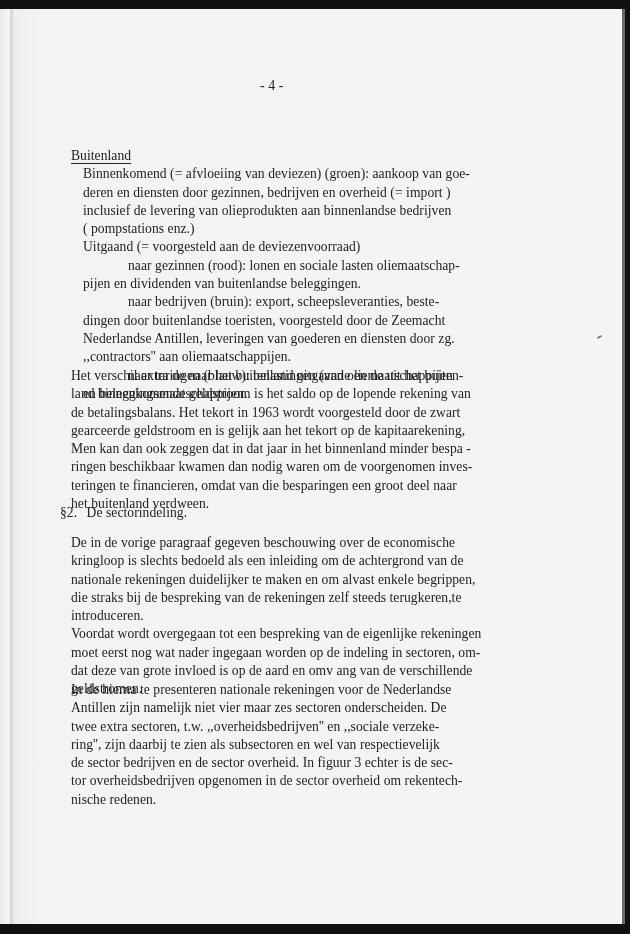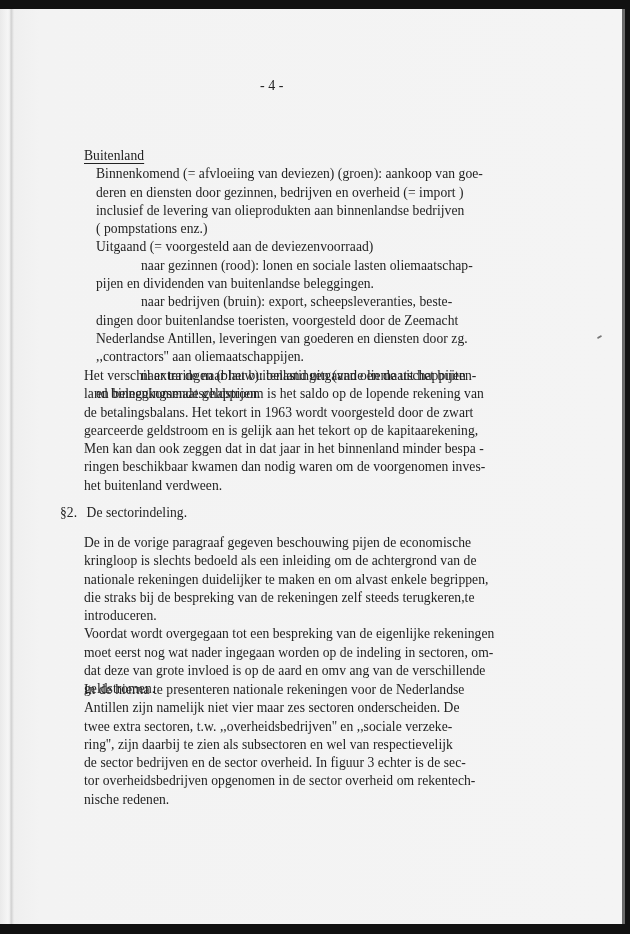--- a/index.html
+++ b/index.html
@@ -23,21 +23,21 @@
       position: absolute;
       color: #222;
       font-size: 13.6px;
       line-height: 18.3px;
       white-space: nowrap;
       letter-spacing: 0.05px;
     }
     .pagenum { left: 260px; top: 68px; font-size: 14px; }
     .heading { font-weight: normal; }
     .underline { text-decoration: underline; text-underline-offset: 3px; }
-    .block { position: absolute; left: 84px; }
+    .block { position: absolute; left: 71px; }
     .line { display: block; height: 18.3px; white-space: nowrap; }
     .ind1 { padding-left: 12px; }
     .ind2 { padding-left: 57px; }
   </style>
 </head>
 <body>
 
 <div class="page">
   <div class="speck" style="left:597px; top:327px;"></div>
 
@@ -60,30 +60,31 @@
     <span class="line ind1">en beleggingsmaatschappijen.</span>
   </div>
 
   <div class="text block" style="top:358px;">
     <span class="line">Het verschil extra de naar het buitenland uitgaande en de uit het buiten-</span>
     <span class="line">land binnenkomende geldstroom is het saldo op de lopende rekening van</span>
     <span class="line">de betalingsbalans.  Het tekort in 1963 wordt voorgesteld door de zwart</span>
     <span class="line">gearceerde geldstroom en is gelijk aan het tekort op de kapitaarekening,</span>
     <span class="line">Men kan dan ook zeggen dat in dat jaar in het binnenland minder bespa -</span>
     <span class="line">ringen beschikbaar kwamen dan nodig waren om de voorgenomen inves-</span>
+    <span class="line">teringen te financieren,  omdat van die besparingen een groot deel   naar</span>
     <span class="line">het buitenland verdween.</span>
   </div>
 
   <div class="text" style="left:60px; top:495px;">
     <span>§2.</span>
     <span style="margin-left:6px;">De sectorindeling.</span>
   </div>
 
   <div class="text block" style="top:525px;">
-    <span class="line">De in de vorige paragraaf gegeven beschouwing pijen de    economische</span>
+    <span class="line">De in de vorige paragraaf gegeven beschouwing over de    economische</span>
     <span class="line">kringloop is slechts bedoeld als een inleiding om de achtergrond van de</span>
     <span class="line">nationale rekeningen duidelijker te maken en om alvast enkele begrippen,</span>
     <span class="line">die straks bij de bespreking van de rekeningen zelf steeds terugkeren,te</span>
     <span class="line">introduceren.</span>
     <span class="line">Voordat wordt overgegaan tot een bespreking van de eigenlijke rekeningen</span>
     <span class="line">moet eerst nog wat nader ingegaan worden op de indeling in sectoren, om-</span>
     <span class="line">dat deze van grote invloed is op de aard en omv ang van de verschillende</span>
     <span class="line">geldstromen.</span>
   </div>
 

